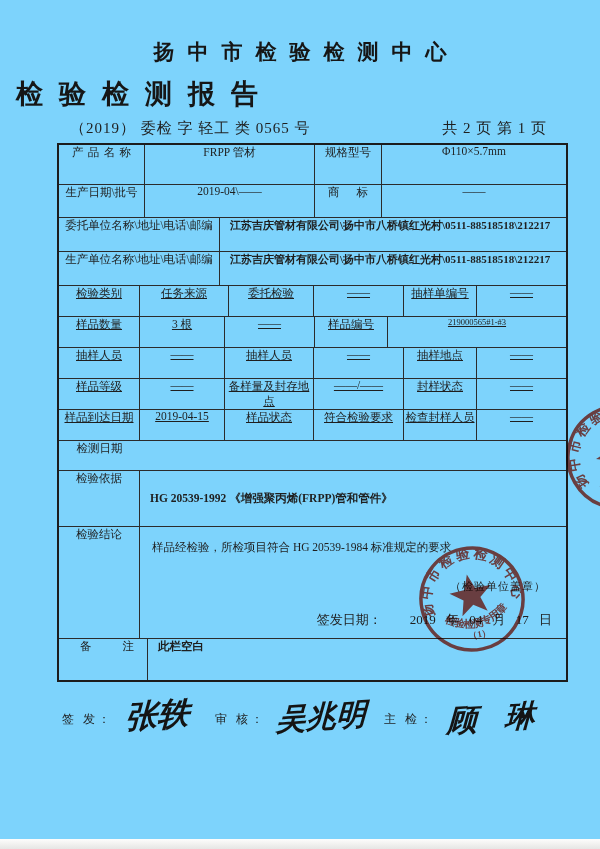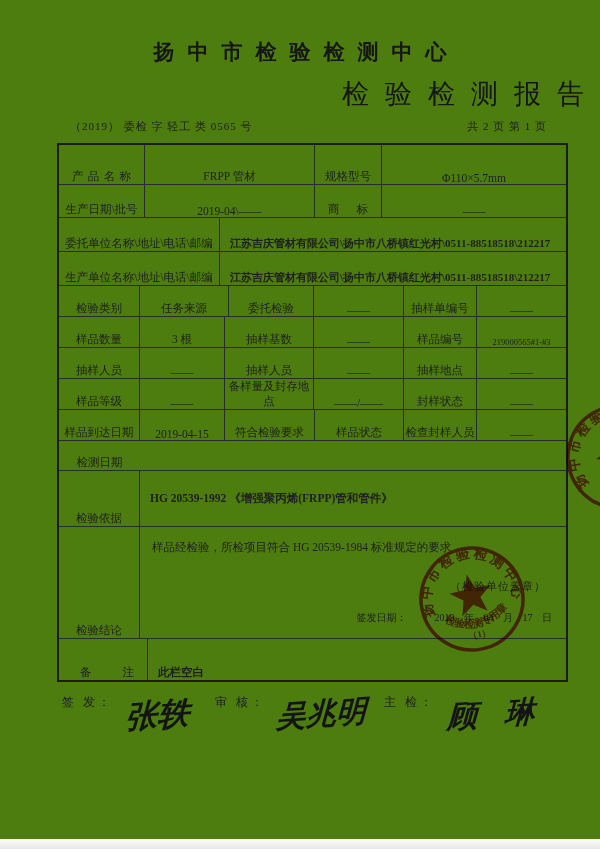--- a/index.html
+++ b/index.html
@@ -4,90 +4,90 @@
 <style>
   html,body { margin:0; padding:0; }
   body {
     width:600px; height:849px;
     background:#e9e9e9;
     font-family:"Liberation Serif","DejaVu Serif",serif;
     color:#1f1f1f;
   }
   .page {
     position:relative; width:600px; height:849px;
-    background:#4d7c0f; overflow:hidden;
+    background:#7dd3fc; overflow:hidden;
   }
   .scan-edge {
     position:absolute; left:0; right:0; bottom:0; height:10px;
     background:linear-gradient(#fdfdfc,#e6e6e4);
   }
   .title1 {
     position:absolute; top:38px; left:0; width:100%;
     text-align:center; font-size:21px; font-weight:bold;
     letter-spacing:13px; text-indent:13px; color:#161616;
   }
   .title2 {
     position:absolute; top:76px; left:0; width:100%;
-    text-align:right; font-size:27px; font-weight:normal;
+    text-align:left; font-size:27px; font-weight:bold;
     letter-spacing:16px; text-indent:16px; color:#161616;
   }
   .refline {
     position:absolute; top:119px; left:70px; width:477px;
     display:flex; justify-content:space-between;
-    font-size:11px; letter-spacing:1px;
+    font-size:15px; letter-spacing:1px;
   }
   
   .tbl {
     position:absolute; left:57px; top:143px; width:511px; height:539px;
     border:2px solid #1c1c1c; box-sizing:border-box;
     display:flex; flex-direction:column; background:transparent;
     font-size:11.5px;
   }
   .row { display:flex; border-bottom:1px solid #2b2b2b; box-sizing:border-box; }
   .row:last-child { border-bottom:none; }
   .cell {
     border-right:1px solid #2b2b2b; box-sizing:border-box;
-    display:flex; align-items:flex-end; justify-content:center;
+    display:flex; align-items:flex-start; justify-content:center;
     text-align:center; overflow:hidden;
   }
   .cell:last-child { border-right:none; }
   .cell.left { justify-content:flex-start; text-align:left; padding-left:10px;font-weight:bold; }
   .cell.lab { font-size:11.5px; }
   .spread > span {
     display:block; width:100%; box-sizing:border-box; padding:0 13px;
     text-align:justify; text-align-last:justify;
   }
   .small { font-size:8.5px; }
   .r1 { height:40px; }
   .r2 { height:33px; }
   .r3, .r4 { height:34px; font-size:11px; }
-  .rg { height:31px; }
+  .rg { height:31px;text-decoration:underline; }
   .r10 { height:30px; }
   .r11 { height:56px; }
   .r12 { height:112px; }
   .r13 { flex:1;padding-left:8px; }
   .c-a1{width:86px;} .c-a2{width:170px;} .c-a3{width:67px;} .c-a4{flex:1;}
   .c-b1{width:161px;} .c-b2{flex:1;}
   .c-g1{width:81px;} .c-g2{width:85px;} .c-g3{width:89px;}
   .c-g4{width:90px;} .c-g5{width:73px;} .c-g6{flex:1;}
   .c-d1{width:81px;} .c-d2{flex:1;}
   .conclusion-cell { position:relative; display:block; }
   .conclusion-text { position:absolute; top:13px; left:12px; right:8px; text-align:left; }
   .seal-note { position:absolute; top:52px; right:20px; font-size:11px; letter-spacing:1px; }
-  .issue-line { position:absolute; top:84px; right:14px; font-size:10px; }
+  .issue-line { position:absolute; top:84px; right:14px; font-size:13px; }
   .issue-line .date { margin-left:28px; word-spacing:7px; }
   .basis-cell { align-items:center; }
   
   .stamp { position:absolute; mix-blend-mode:multiply; opacity:.88; }
   .stamp.main { left:412px; top:539px; transform:rotate(-12deg); }
   .stamp.edge { left:559px; top:397px; transform:rotate(-30deg); }
   
   .sign-row {
     position:absolute; top:694px; left:62px; width:505px;
-    display:flex; 
+    display:flex; align-items:center;
   }
   .sign-label { font-size:12px; letter-spacing:3px; white-space:nowrap; }
   .sig {
     font-size:32px; font-weight:600; font-style:italic;
     transform:rotate(-4deg) skewX(-6deg); display:inline-block;
     white-space:nowrap; color:#141414;
   }
   .sig1 { margin:0 26px 6px 12px; }
   .sig2 { margin:0 18px 4px 10px; font-size:30px; }
   .sig3 { margin:0 0 2px 12px; font-size:30px; letter-spacing:10px; }
@@ -140,21 +140,20 @@
       <div class="cell lab c-g3">任务来源</div>
       <div class="cell c-g2">委托检验</div>
       <div class="cell c-g4">——</div>
       <div class="cell lab c-g5">抽样单编号</div>
       <div class="cell c-g6">——</div>
     </div>
 
     <div class="row rg">
       <div class="cell lab c-g1">样品数量</div>
       <div class="cell c-g2">3 根</div>
-      <div class="cell lab c-g3">抽样基数</div>
       <div class="cell c-g4">——</div>
       <div class="cell lab c-g5">样品编号</div>
       <div class="cell small c-g6">219000565#1-#3</div>
     </div>
 
     <div class="row rg">
       <div class="cell lab c-g1">抽样人员</div>
       <div class="cell c-g2">——</div>
       <div class="cell lab c-g3">抽样人员</div>
       <div class="cell c-g4">——</div>
@@ -167,22 +166,22 @@
       <div class="cell c-g2">——</div>
       <div class="cell lab c-g3">备样量及封存地点</div>
       <div class="cell c-g4">——/——</div>
       <div class="cell lab c-g5">封样状态</div>
       <div class="cell c-g6">——</div>
     </div>
 
     <div class="row rg">
       <div class="cell lab c-g1">样品到达日期</div>
       <div class="cell c-g2">2019-04-15</div>
+      <div class="cell lab c-g3">样品状态</div>
       <div class="cell c-g4">符合检验要求</div>
-      <div class="cell lab c-g3">样品状态</div>
       <div class="cell lab c-g5">检查封样人员</div>
       <div class="cell c-g6">——</div>
     </div>
 
     <div class="row r10">
       <div class="cell lab c-d1">检测日期</div>
     </div>
 
     <div class="row r11">
       <div class="cell lab c-d1">检验依据</div>

